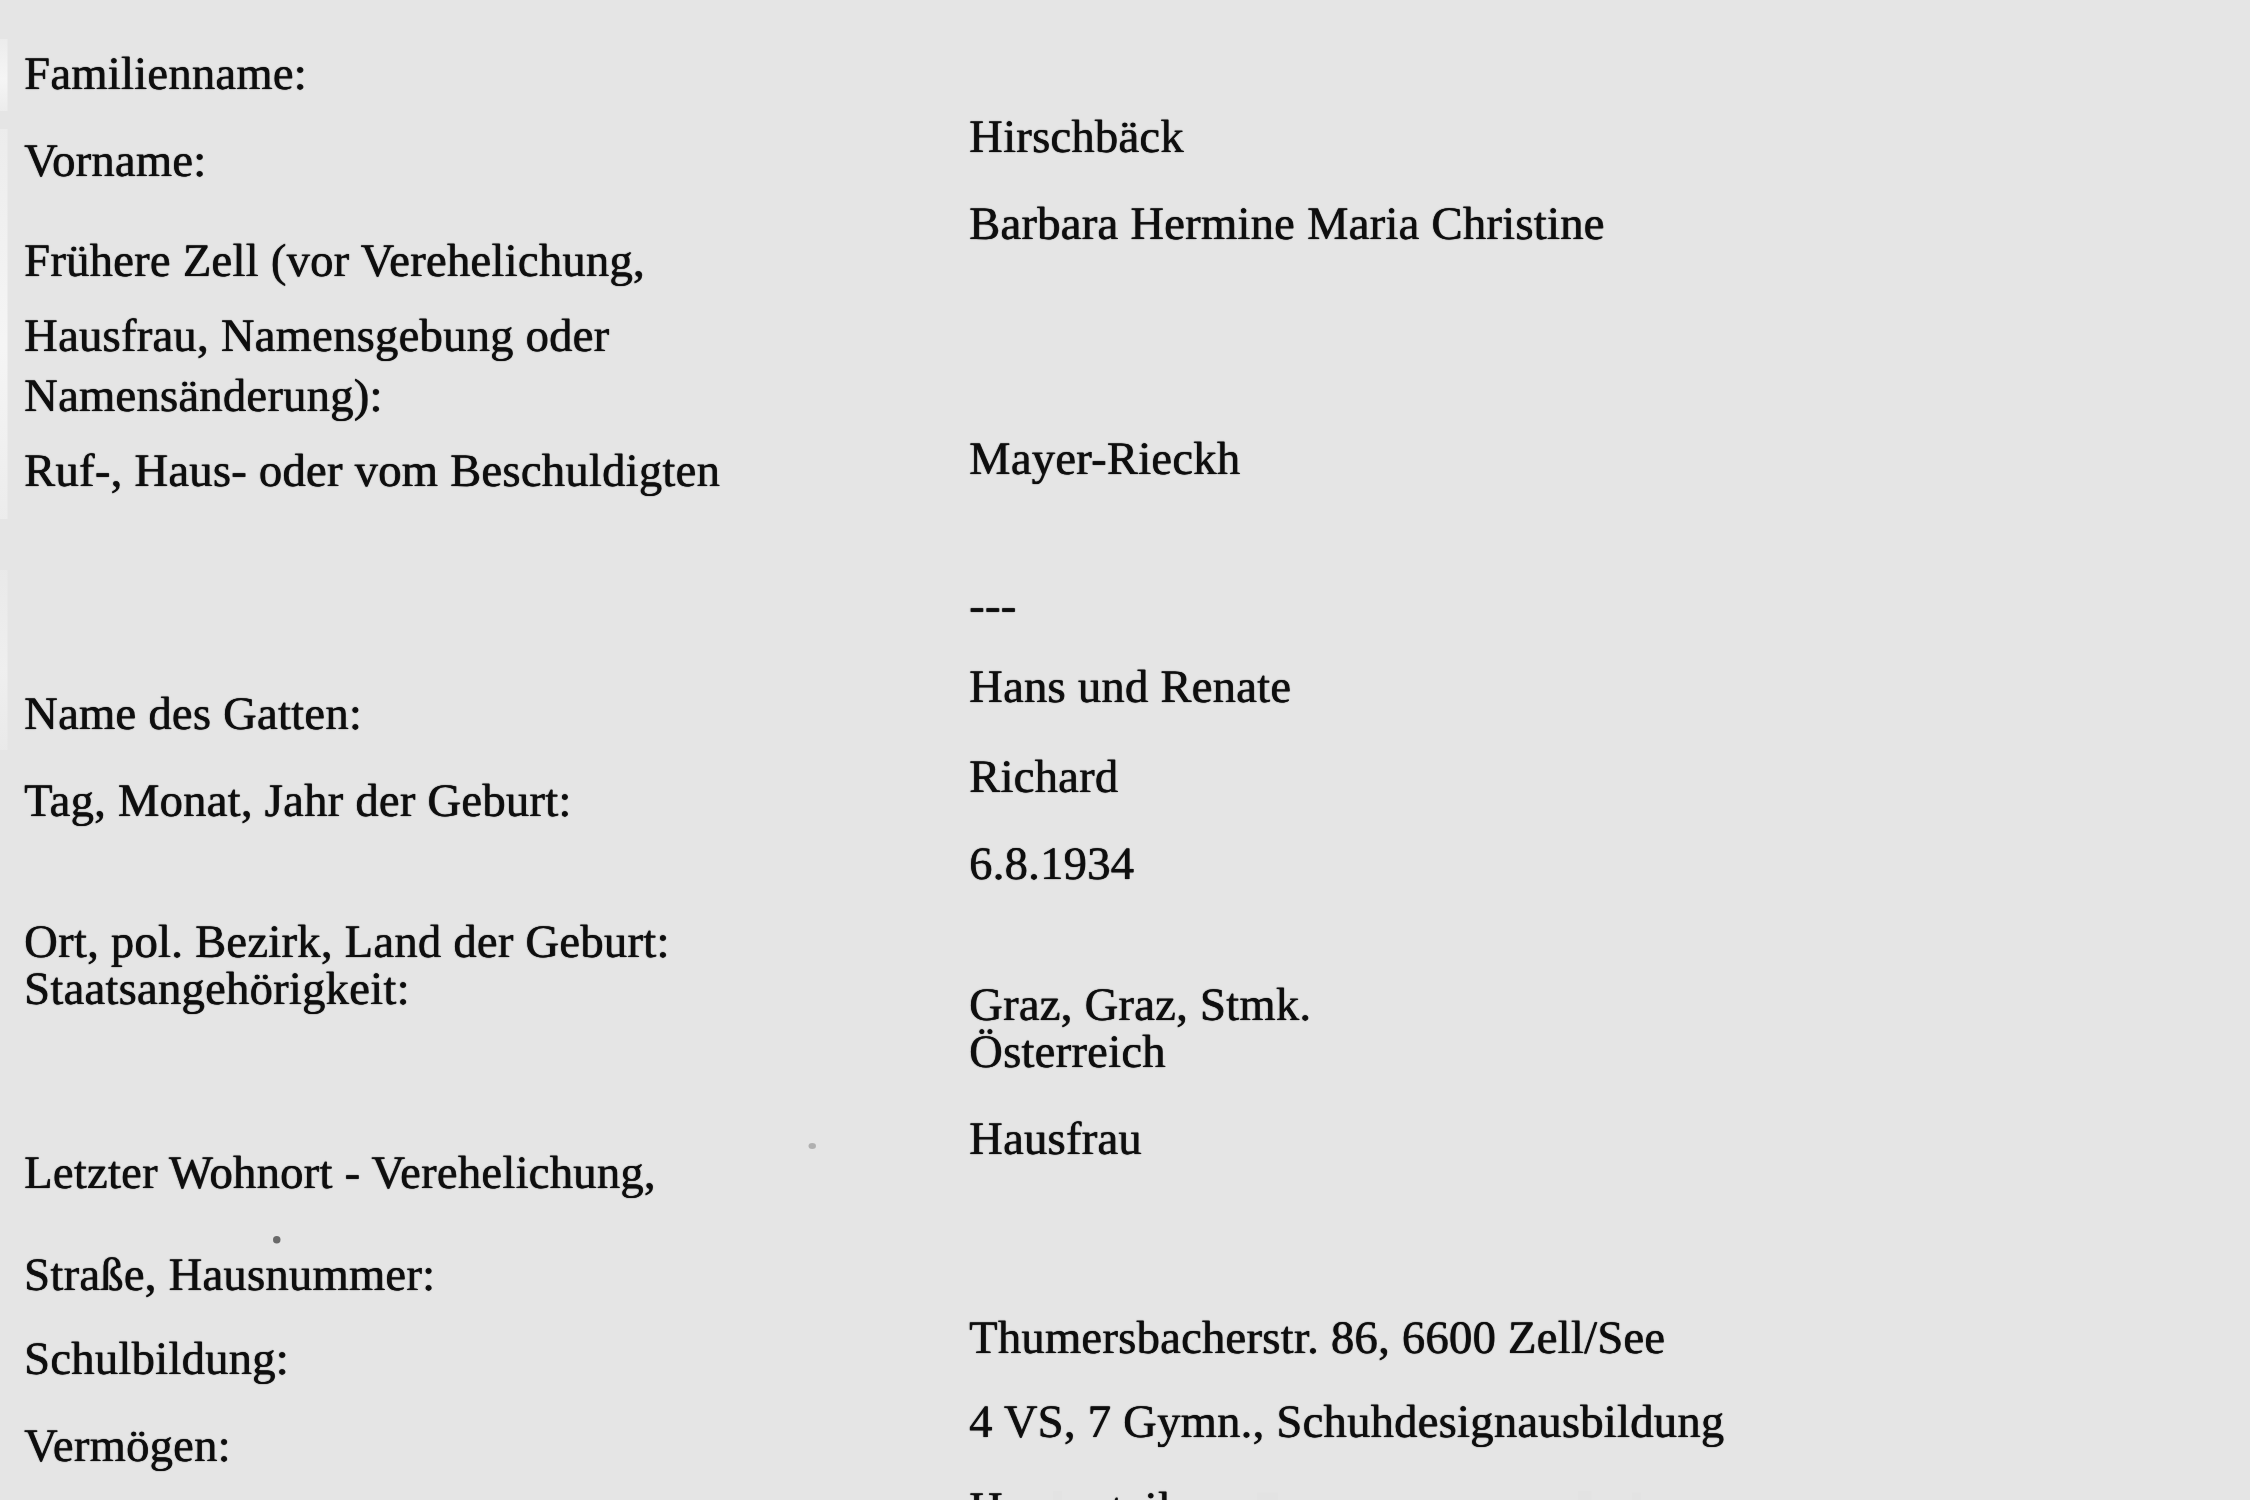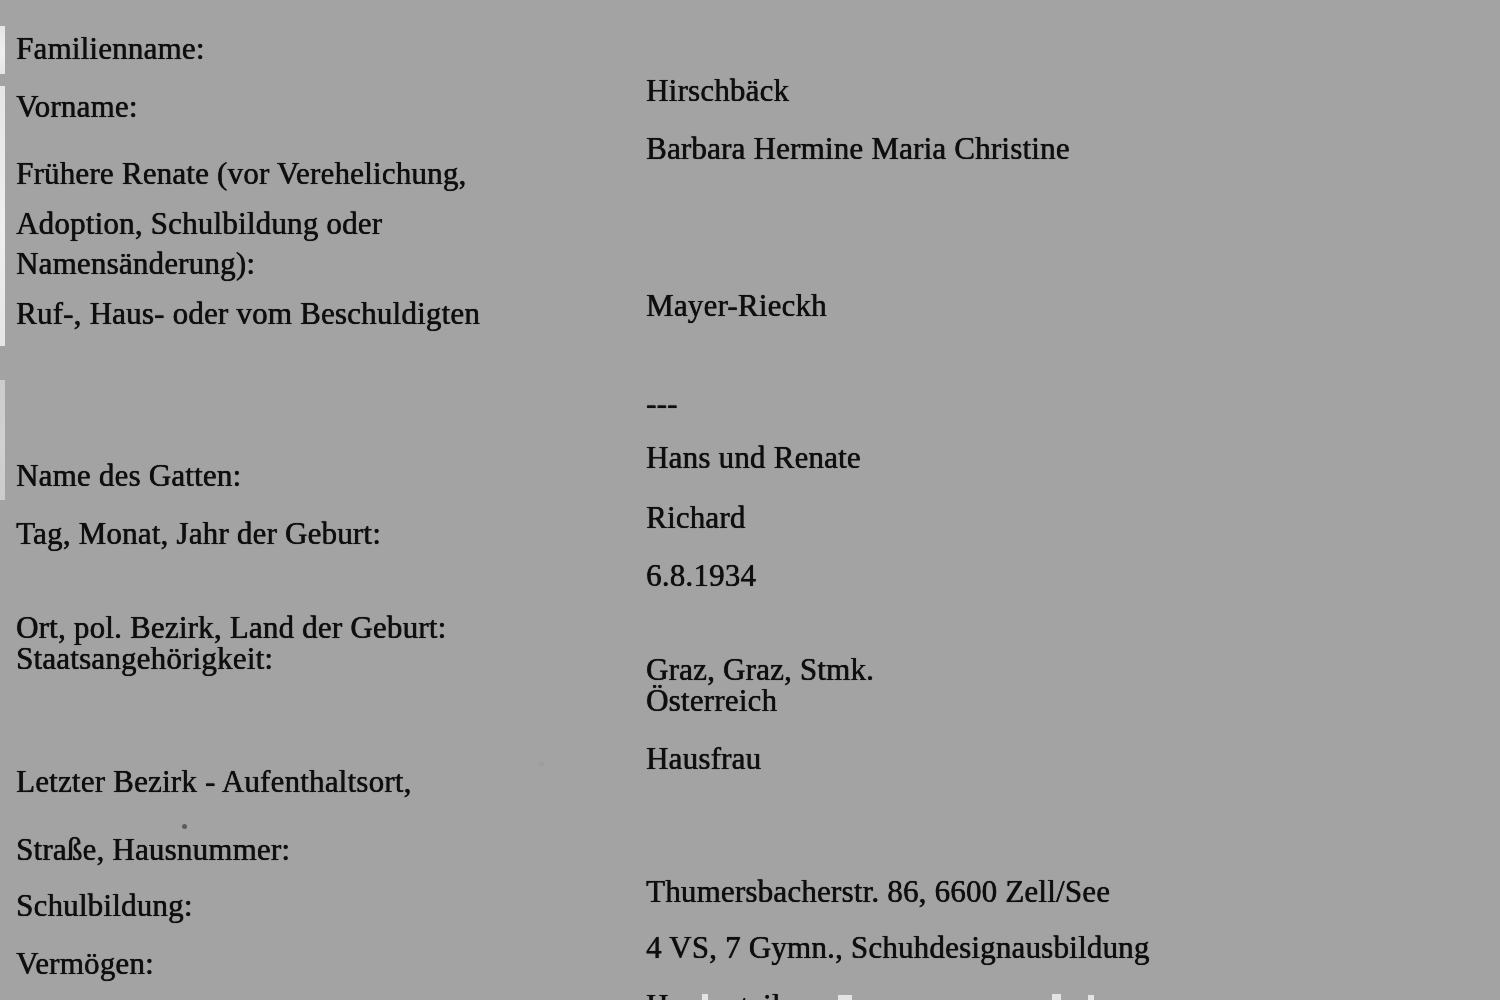--- a/index.html
+++ b/index.html
@@ -4,21 +4,21 @@
 <style>
   html, body {
     margin: 0;
     padding: 0;
     background: #ffffff;
   }
   .page {
     position: relative;
     width: 1500px;
     height: 1000px;
-    background: #a3a3a3;
+    background: #e5e5e5;
     overflow: hidden;
     font-family: "Liberation Serif", "DejaVu Serif", serif;
     font-size: 31px;
     color: #0e0e0e;
   }
   .line {
     position: absolute;
     left: 16px;
     right: 0;
     height: 42px;
@@ -62,32 +62,32 @@
   .cut-3 { left: 1052px; top: 994px; width: 9px;  height: 6px; }
   .cut-4 { left: 1088px; top: 995px; width: 6px;  height: 5px; }
 </style>
 </head>
 <body>
 
 <div class="page">
   <div id="form-lines">
       <div class="line" style="top: 29px;"><span class="flabel">Familienname:</span><span class="fvalue">Hirschbäck</span></div>
       <div class="line" style="top: 87px;"><span class="flabel">Vorname:</span><span class="fvalue">Barbara Hermine Maria Christine</span></div>
-      <div class="line" style="top: 154px;"><span class="flabel">Frühere Renate (vor Verehelichung,</span></div>
-      <div class="line" style="top: 204px;"><span class="flabel">Adoption, Schulbildung oder</span></div>
+      <div class="line" style="top: 154px;"><span class="flabel">Frühere Zell (vor Verehelichung,</span></div>
+      <div class="line" style="top: 204px;"><span class="flabel">Hausfrau, Namensgebung oder</span></div>
       <div class="line" style="top: 244px;"><span class="flabel">Namensänderung):</span><span class="fvalue">Mayer-Rieckh</span></div>
       <div class="line" style="top: 294px;"><span class="flabel">Ruf-, Haus- oder vom Beschuldigten</span></div>
       <div class="line" style="top: 342px;"><span class="fvalue">---</span></div>
       <div class="line" style="top: 396px;"><span class="fvalue">Hans und Renate</span></div>
       <div class="line" style="top: 456px;"><span class="flabel">Name des Gatten:</span><span class="fvalue">Richard</span></div>
       <div class="line" style="top: 514px;"><span class="flabel">Tag, Monat, Jahr der Geburt:</span><span class="fvalue">6.8.1934</span></div>
       <div class="line" style="top: 608px;"><span class="flabel">Ort, pol. Bezirk, Land der Geburt:</span><span class="fvalue">Graz, Graz, Stmk.</span></div>
       <div class="line" style="top: 639px;"><span class="flabel">Staatsangehörigkeit:</span><span class="fvalue">Österreich</span></div>
       <div class="line" style="top: 697px;"><span class="fvalue">Hausfrau</span></div>
-      <div class="line" style="top: 762px;"><span class="flabel">Letzter Bezirk - Aufenthaltsort,</span></div>
+      <div class="line" style="top: 762px;"><span class="flabel">Letzter Wohnort - Verehelichung,</span></div>
       <div class="line" style="top: 830px;"><span class="flabel">Straße, Hausnummer:</span><span class="fvalue">Thumersbacherstr. 86, 6600 Zell/See</span></div>
       <div class="line" style="top: 886px;"><span class="flabel">Schulbildung:</span><span class="fvalue">4 VS, 7 Gymn., Schuhdesignausbildung</span></div>
       <div class="line" style="top: 944px;"><span class="flabel">Vermögen:</span><span class="fvalue">Hausanteile</span></div>
     </div>
 
   <div class="edge-strip edge-a"></div>
   <div class="edge-strip edge-b"></div>
   <div class="edge-strip edge-c"></div>
   <div class="speck speck-1"></div>
   <div class="speck speck-2"></div>

